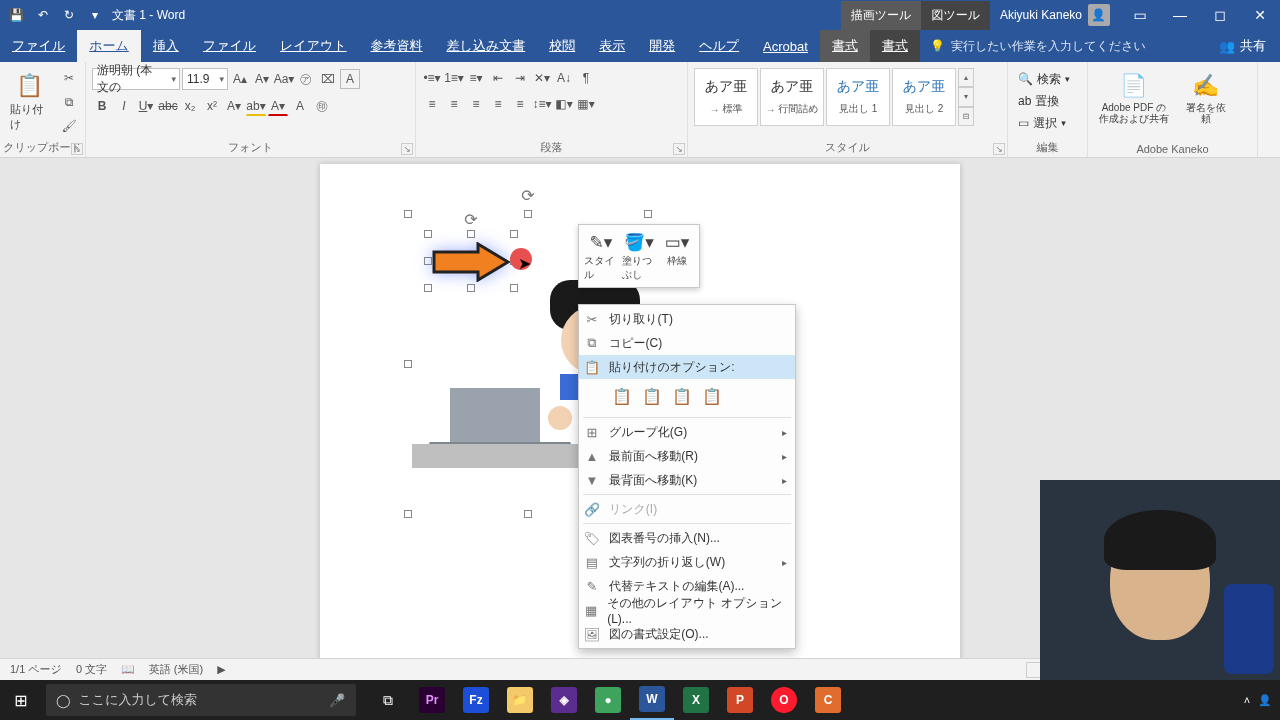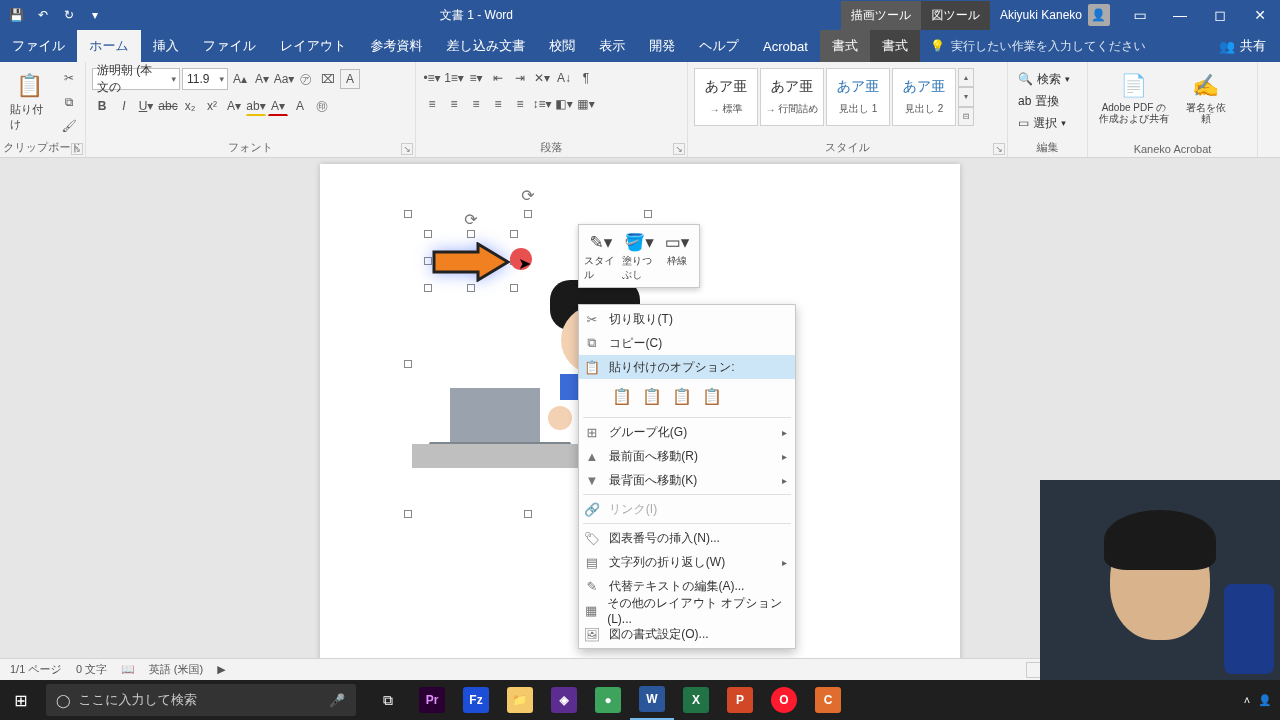--- a/index.html
+++ b/index.html
@@ -2,33 +2,33 @@
 <html><head>
 <meta charset="utf-8">
 <style>
 * { margin: 0; padding: 0; box-sizing: border-box; font-family: "Yu Gothic UI", "Meiryo", sans-serif; }
 body { width: 1280px; height: 720px; overflow: hidden; background: #fff; position: relative; }
 
 
 .titlebar { height: 30px; background: #2b579a; display: flex; align-items: center; color: #fff; font-size: 12px; }
 .titlebar .qat { display: flex; gap: 4px; padding: 0 6px; }
 .titlebar .qat div { width: 22px; height: 22px; display: flex; align-items: center; justify-content: center; }
-.titlebar .title-center { flex: 1; text-align: center; }
+.titlebar .title-center { flex: 1; }
 .titlebar .context-tabs { display: flex; }
 .titlebar .context-tabs div { padding: 6px 10px; font-size: 12px; }
 .ct1 { background: #5a5a5a; }
 .ct2 { background: #444444; }
 .titlebar .user { display: flex; align-items: center; gap: 6px; padding: 0 10px; }
 .titlebar .user .avatar { width: 22px; height: 22px; background: #aaa; border-radius: 2px; display:flex;align-items:center;justify-content:center;}
 .titlebar .winbtns { display: flex; }
 .titlebar .winbtns div { width: 40px; height: 30px; display: flex; align-items: center; justify-content: center; font-size: 14px; }
 
 
 .tabs { height: 32px; background: #2b579a; display: flex; align-items: stretch; color: #fff; font-size: 13px; }
-.tabs .tab { padding: 0 12px; display: flex; align-items: center; cursor: pointer; }
+.tabs .tab { padding: 0 12px; display: flex; align-items: center; cursor: pointer; text-decoration: underline; }
 .tabs .tab.active { background: #f3f3f3; color: #2b579a; }
 .tabs .ctx-tab { background: #5a5a5a; }
 .tabs .spacer { flex: 1; }
 .tabs .tellme { display: flex; align-items: center; gap: 6px; padding: 0 10px; font-size: 12px; color: #dbe5f1; }
 .tabs .share { display: flex; align-items: center; gap: 4px; padding: 0 14px; }
 
 
 .ribbon { height: 96px; background: #f3f3f3; border-bottom: 1px solid #d4d4d4; display: flex; }
 .group { border-right: 1px solid #e0e0e0; padding: 2px 6px 0 6px; display: flex; flex-direction: column; position: relative; }
 .group-label { text-align: center; font-size: 11px; color: #666; padding: 2px 0; position: absolute; bottom: 0; left:0; right:0;}
@@ -310,21 +310,21 @@
     <div class="group-body">
       <div class="big-btn" style="width:80px">
         <div class="ico">📄</div>
         <span style="font-size:10px;line-height:1.1;text-align:center">Adobe PDF の作成および共有</span>
       </div>
       <div class="big-btn" style="width:56px">
         <div class="ico">✍</div>
         <span style="font-size:10px;line-height:1.1;text-align:center">署名を依頼</span>
       </div>
     </div>
-    <div class="group-label">Kaneko Acrobat</div>
+    <div class="group-label">Adobe Kaneko</div>
   </div>
   <span class="collapse-arrow">˄</span>
 </div>
 
 <div class="doc-area">
   <div class="page">
 
     <div class="sel-outer">
       <div class="rot-handle">⟳</div>
       <div class="handle tl"></div>

